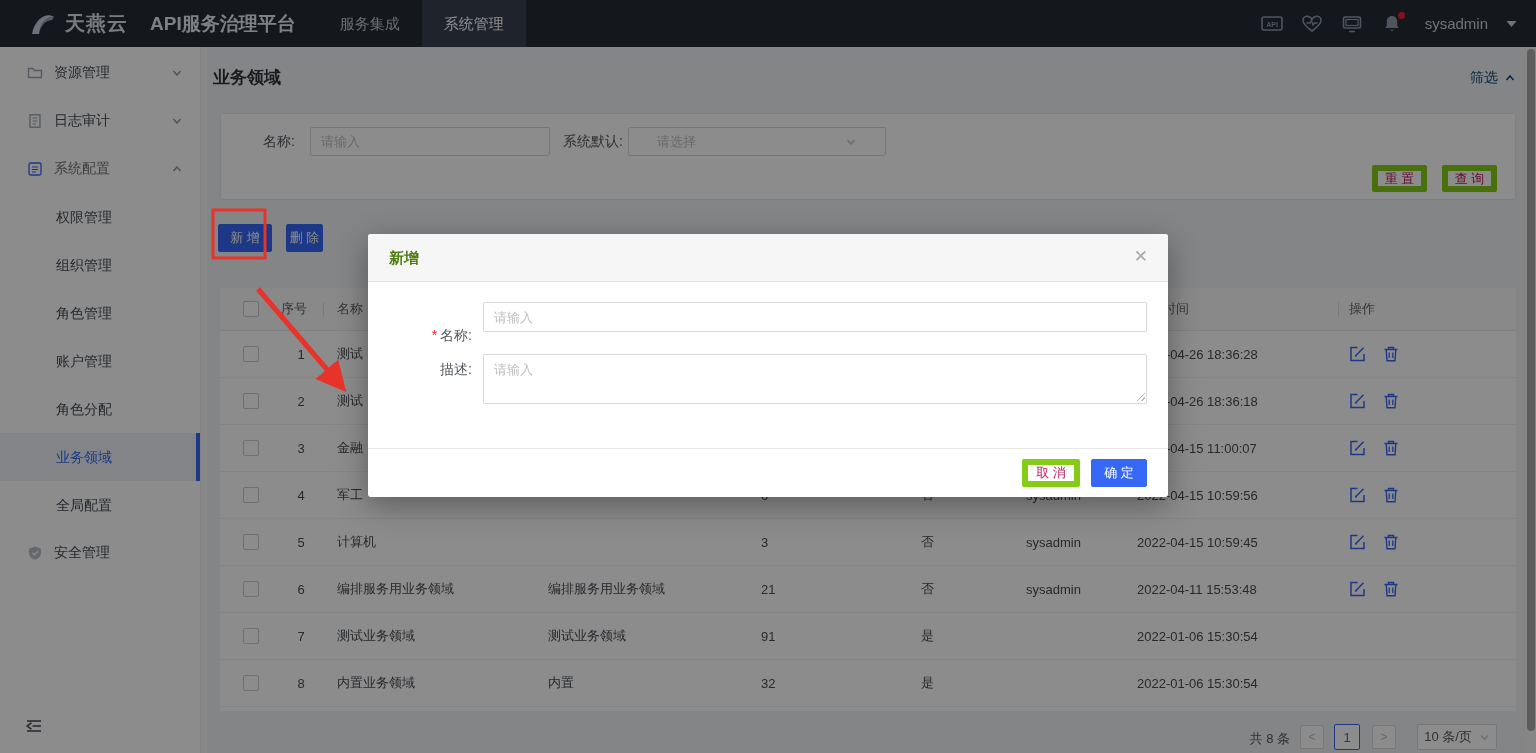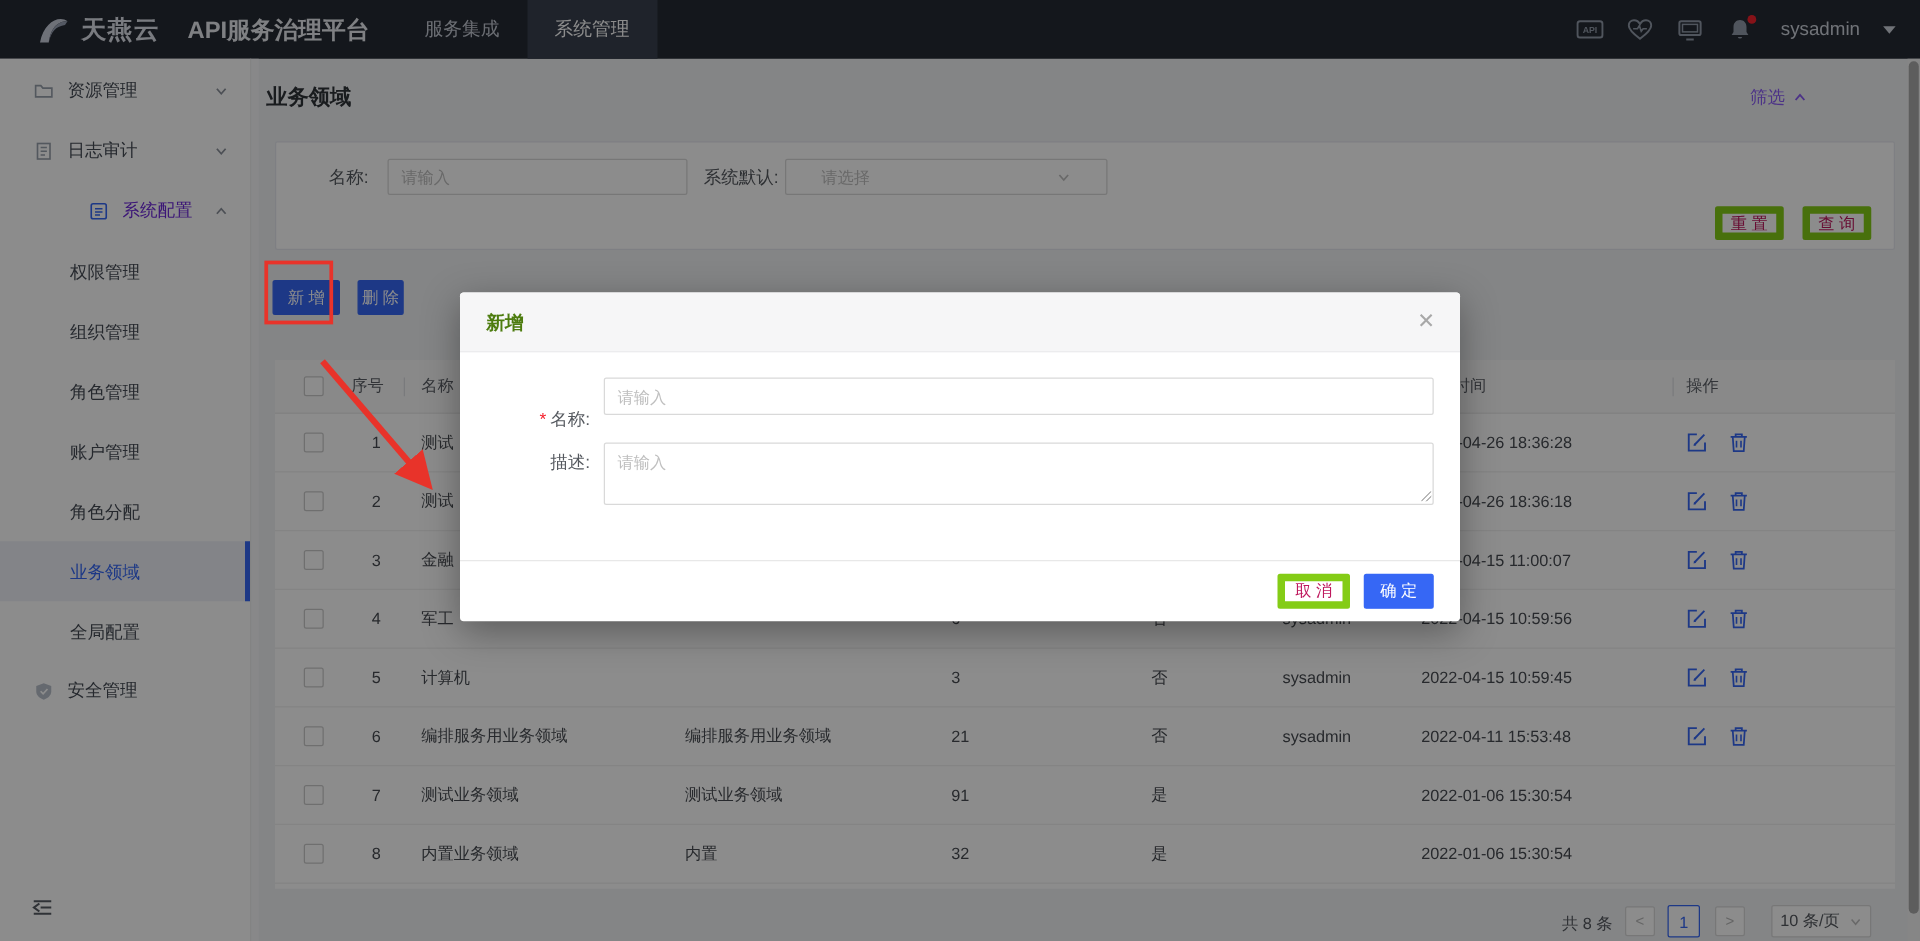--- a/index.html
+++ b/index.html
@@ -20,32 +20,32 @@
   .nav-right{margin-left:auto;display:flex;align-items:center;margin-right:19px;gap:18px;}
   .nav-ico{position:relative;width:22px;height:20px;display:flex;align-items:center;justify-content:center;color:#939caa;cursor:pointer;}
   .badge-dot{position:absolute;top:-2px;right:-2px;width:7px;height:7px;border-radius:50%;}
   .username{color:#ccd1da;font-size:15px;margin-left:4px;}
   .caret{color:#ccd1da;display:flex;align-items:center;}
   
   .sidebar{position:absolute;top:47px;left:0;width:200px;bottom:0;background:#fff;z-index:1;}
   .side-strip{position:absolute;top:47px;left:200px;width:7px;bottom:0;background:#f7f8fa;border-left:1px solid #efefef;box-sizing:border-box;z-index:1;}
   .side-item{height:48px;display:flex;align-items:center;padding-left:27px;color:#454b55;font-size:14px;position:relative;cursor:pointer;}
   .side-item .side-ico{display:flex;color:#98a0ac;}
-  .side-item.parent-active{color:#6d28d9;margin-left:44px;}
+  .side-item.parent-active{color:#737373;}
   .side-item.parent-active .side-ico{color:#3667f5;}
   .side-item .lbl{margin-left:11px;}
   .side-chevron{position:absolute;right:17px;display:flex;color:#8b919b;}
   .side-item.parent-active .side-chevron{color:#8b919b;}
   .side-child{height:48px;line-height:48px;padding-left:56px;color:#454b55;font-size:14px;position:relative;cursor:pointer;}
   .side-child.active{background:#eef1f7;color:#3667f5;}
   .side-child.active::after{content:"";position:absolute;right:0;top:0;width:4px;height:100%;background:#3667f5;}
   .collapse-btn{position:absolute;left:24px;top:716px;width:20px;height:20px;color:#565b63;cursor:pointer;z-index:2;}
   
   .page-title{position:absolute;left:213px;top:66px;font-size:17px;font-weight:700;color:#2f3338;z-index:1;}
-  .filter-toggle{position:absolute;left:1400px;top:69px;color:#8b5cf6;font-size:14px;display:flex;align-items:center;gap:6px;cursor:pointer;z-index:1;}
+  .filter-toggle{position:absolute;left:1470px;top:69px;color:#0c4a6e;font-size:14px;display:flex;align-items:center;gap:6px;cursor:pointer;z-index:1;}
   
   .filter-card{position:absolute;left:220px;top:113px;width:1296px;height:87px;background:#fff;border:1px solid #e6e8ee;border-radius:2px;box-sizing:border-box;z-index:1;}
   .f-label{position:absolute;height:28px;line-height:28px;color:#55595f;font-size:14px;}
   .f-label.name{left:42px;top:13px;}
   .f-label.default{left:342px;top:13px;}
   .txt-input{border:1px solid #d9d9d9;border-radius:2px;background:#fff;font-size:13px;padding:0 10px;color:#333;box-sizing:border-box;outline:none;}
   .txt-input::placeholder{color:#bfbfbf;}
   .f-input{position:absolute;left:89px;top:13px;width:240px;height:29px;}
   .f-select{position:absolute;left:407px;top:13px;width:258px;height:29px;border:1px solid #d9d9d9;border-radius:2px;background:#fff;box-sizing:border-box;display:flex;align-items:center;padding:0 28px;cursor:pointer;}
   .f-select .ph{color:#bfbfbf;font-size:13px;flex:1;}

